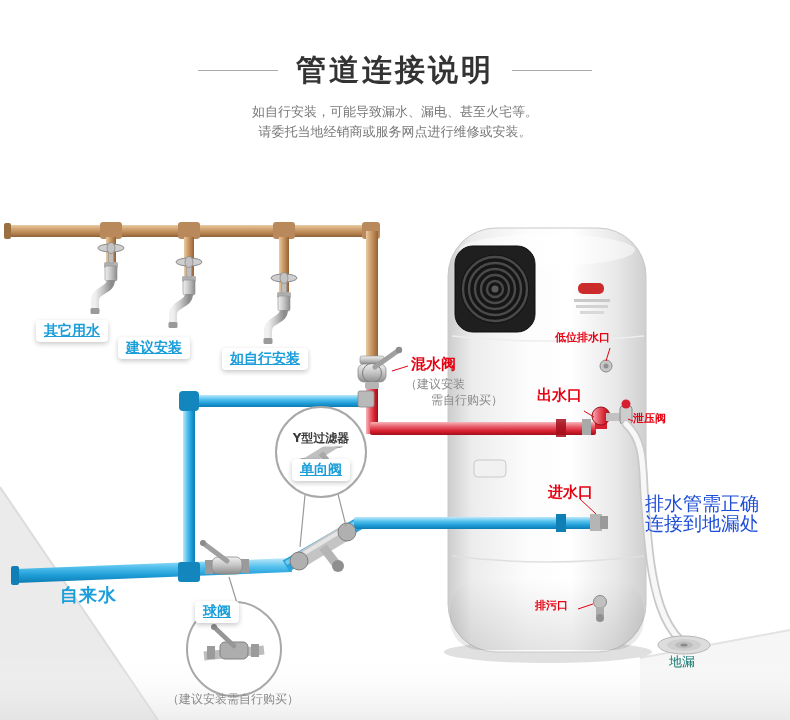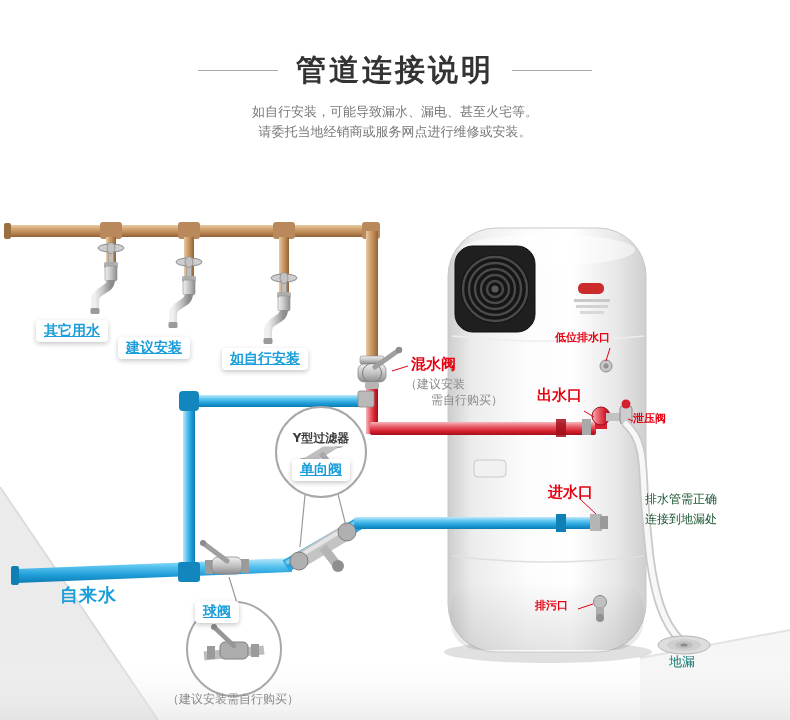--- a/index.html
+++ b/index.html
@@ -27,21 +27,21 @@
   .pill{
     background:#fff;border-radius:4px;padding:2px 8px;
     font-size:14px;font-weight:bold;color:var(--blue);
     box-shadow:0 2px 5px rgba(0,0,0,.22);
     text-decoration:underline;
   }
   .center{transform:translate(-50%,-50%);}
   .red-label{color:var(--red);font-size:11px;font-weight:600;}
   .red-label.big{font-size:15px;font-weight:700;}
   .gray-note{color:#8a8a8a;font-size:12px;font-family:Liberation Mono, monospace;}
-  .gray-note2{color:#14532d;font-size:12px;}
+  .gray-note2{color:#1d4ed8;font-size:19px;}
   .callout-title{
     color:#3a3a3a;font-size:12px;font-weight:bold;
     background:rgba(255,255,255,.92);padding:0 4px;border-radius:3px;text-align:right;
   }
   .tap-water{color:var(--blue);font-size:18px;font-weight:bold;letter-spacing:1px;}
   .drain-label{color:#0f766e;font-size:13px;}
 </style>
 </head>
 <body>
 

